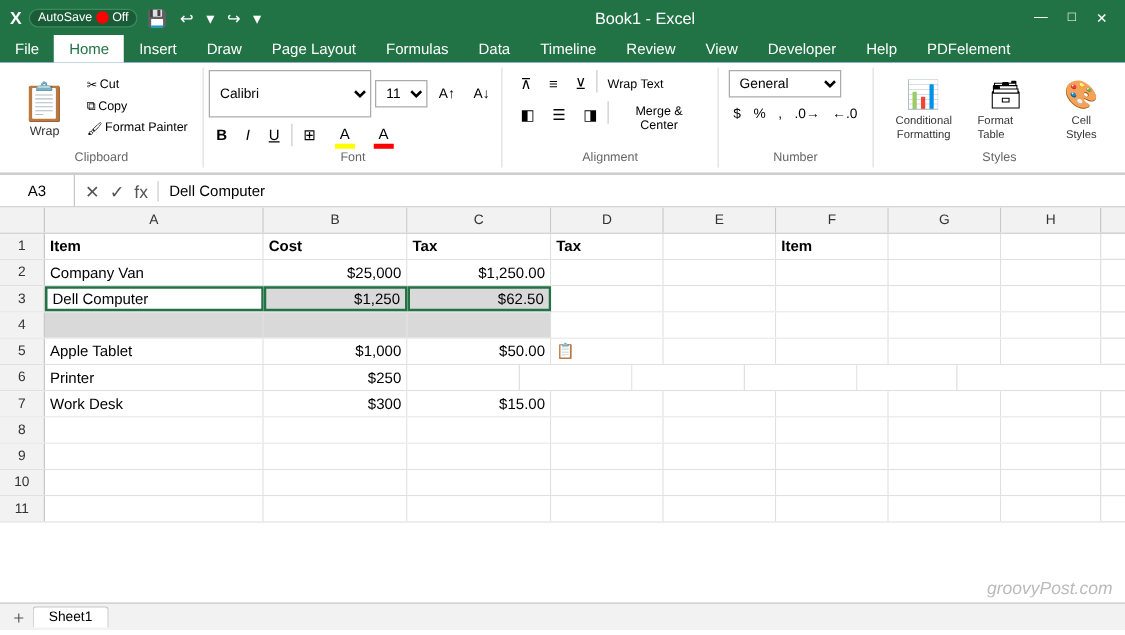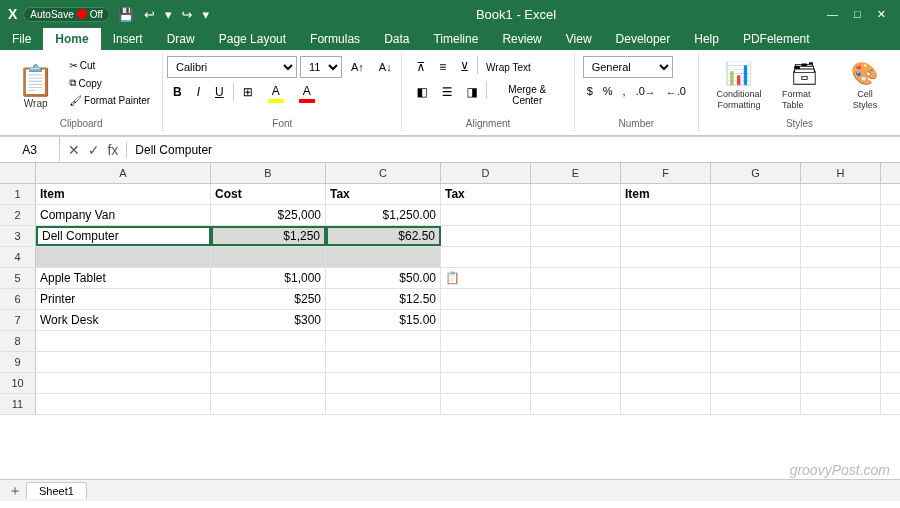--- a/index.html
+++ b/index.html
@@ -42,21 +42,21 @@
       color: white;
       padding: 4px 12px;
       font-size: 12px;
       cursor: pointer;
       border: none;
       background: transparent;
     }
     .ribbon-tab.active {
       background: #fff;
       color: #217346;
-      font-weight: 700;
+      font-weight: 400;
     }
 
     .ribbon-content {
       background: #fff;
       display: flex;
       align-items: stretch;
       padding: 4px 0;
       min-height: 86px;
       border-bottom: 1px solid #c8c8c8;
     }
@@ -99,21 +99,21 @@
       border-radius: 3px;
       min-height: 60px;
     }
 
     
     .font-row { display: flex; gap: 3px; align-items: center; }
     .font-select {
       border: 1px solid #ababab;
       padding: 2px 4px;
       font-size: 11px;
-      height: 22px;
+      height: 38px;
       min-width: 130px;
       background: white;
     }
     .size-select {
       border: 1px solid #ababab;
       padding: 2px 4px;
       font-size: 11px;
       height: 22px;
       width: 42px;
       background: white;
@@ -547,21 +547,20 @@
           <div class="cell col-d">📋</div>
           <div class="cell col-e"></div>
           <div class="cell col-f"></div>
           <div class="cell col-g"></div>
           <div class="cell col-h"></div>
         </div>
         <div class="grid-row">
           <div class="row-num">6</div>
           <div class="cell col-a">Printer</div>
           <div class="cell col-b right-align">$250</div>
-          <div class="cell col-c right-align">$12.50</div>
           <div class="cell col-d"></div>
           <div class="cell col-e"></div>
           <div class="cell col-f"></div>
           <div class="cell col-g"></div>
           <div class="cell col-h"></div>
         </div>
         <div class="grid-row">
           <div class="row-num">7</div>
           <div class="cell col-a">Work Desk</div>
           <div class="cell col-b right-align">$300</div>

